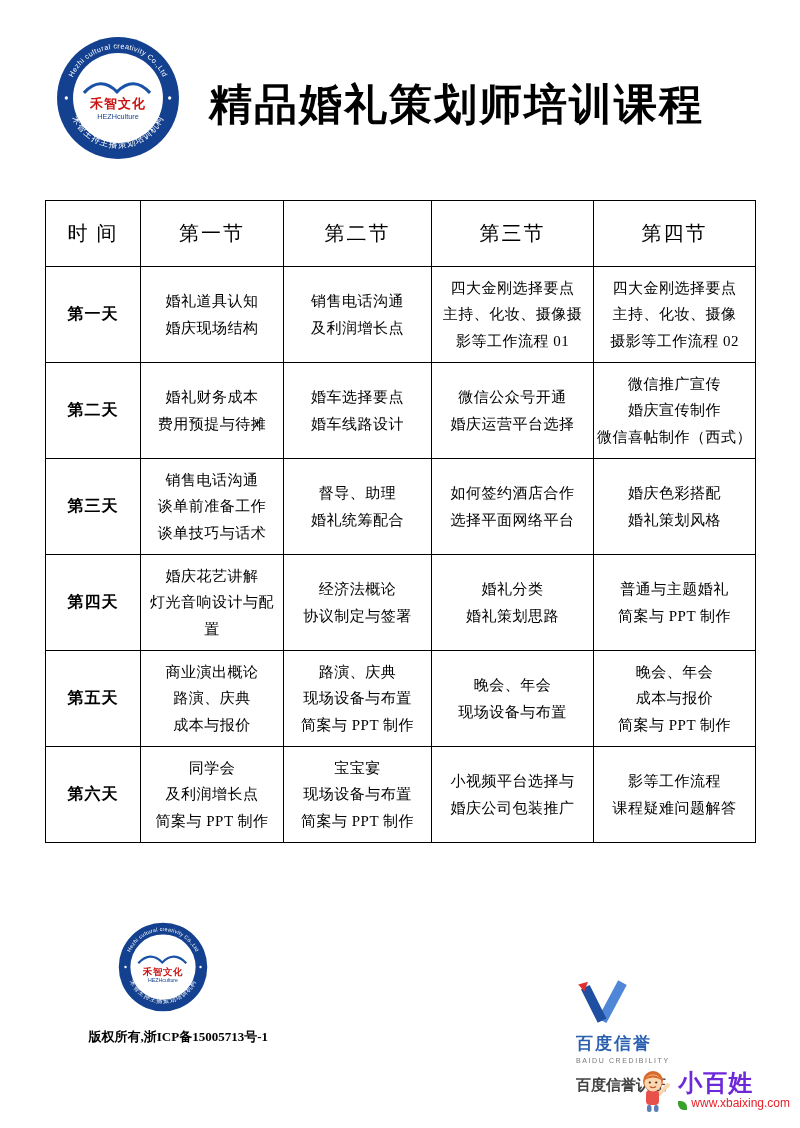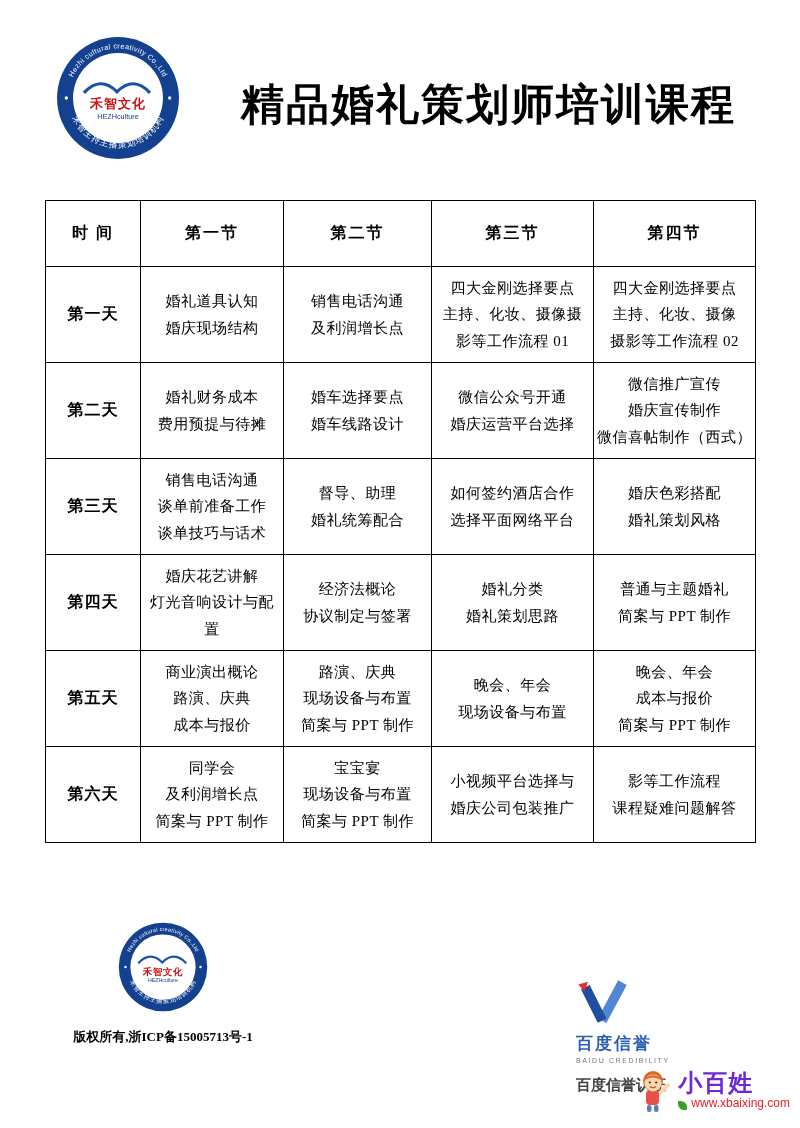--- a/index.html
+++ b/index.html
@@ -5,42 +5,42 @@
   * { margin:0; padding:0; box-sizing:border-box; }
   html,body { background:#ffffff; }
   .page {
     position:relative; width:800px; height:1128px; background:#fff;
     font-family:"Liberation Serif","DejaVu Serif",serif; color:#000; overflow:hidden;
   }
 
   
   .logo-top { position:absolute; left:56px; top:36px; width:124px; height:124px; }
   .page-title {
-    position:absolute; left:196px; top:76px; width:585px; text-align:center;
+    position:absolute; left:164px; top:76px; width:585px; text-align:center;
     font-size:43px; font-weight:bold; letter-spacing:2px; white-space:nowrap;
   }
 
   
   .schedule {
     position:absolute; left:45px; top:200px; width:710px;
     border-collapse:collapse; table-layout:fixed;
   }
   .schedule th, .schedule td {
     border:1px solid #000; text-align:center; vertical-align:middle; padding:4px 3px;
   }
   .schedule thead tr { height:66px; }
   .schedule tbody tr { height:96px; }
-  .schedule th { font-size:16px; font-weight:bold; letter-spacing:2px; }
+  .schedule th { font-size:20px; font-weight:normal; letter-spacing:2px; }
   .day-cell { font-size:16px; font-weight:bold; letter-spacing:1px; }
   .course-cell { font-size:15px; line-height:1.75; white-space:pre-line; letter-spacing:0.5px; }
 
   
   .footer-left  { position:absolute; left:58px;  top:922px; width:210px; text-align:center; }
   .logo-bottom  { width:90px; height:90px; }
-  .copyright    { margin-top:12px; font-size:13px; font-weight:bold; }
+  .copyright    { margin-top:12px; font-size:13px; font-weight:bold;text-align:right; }
 
   .footer-center{ position:absolute; left:300px; top:918px; width:250px; text-align:center; }
   .badge-svg    { width:76px; height:86px; }
   .police-text  { margin-top:14px; font-size:16px; font-weight:bold; }
 
   .footer-right { position:absolute; left:576px; top:980px; width:166px; text-align:left; }
   .baidu-v      { width:54px; height:46px; }
   .baidu-cn     { font-size:17px; font-weight:bold; color:#2b5fb0; letter-spacing:2px; margin-top:2px; }
   .baidu-en     { font-size:7px;  color:#777; letter-spacing:1.6px; margin-top:2px; font-family:"Liberation Sans",sans-serif; }
   .baidu-cert   { margin-top:12px; font-size:15px; font-weight:bold; color:#404040; }

